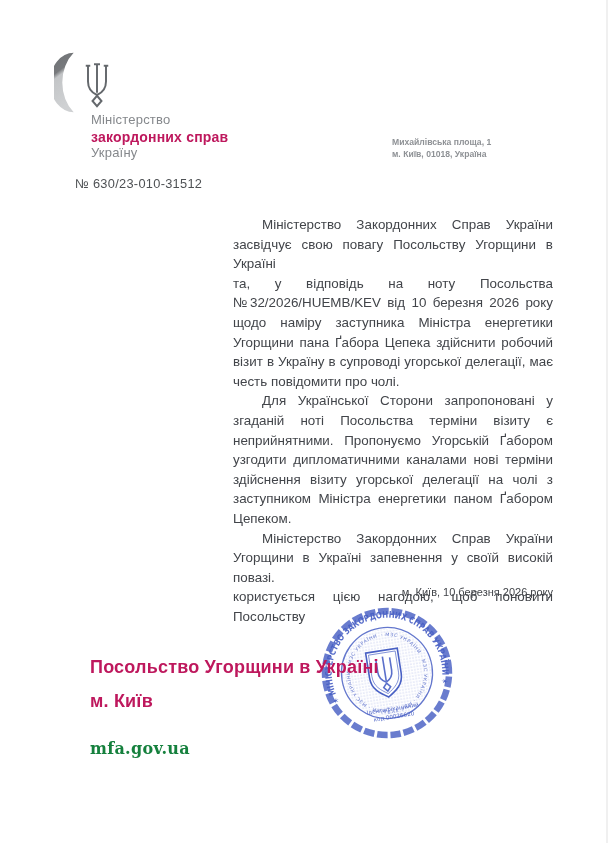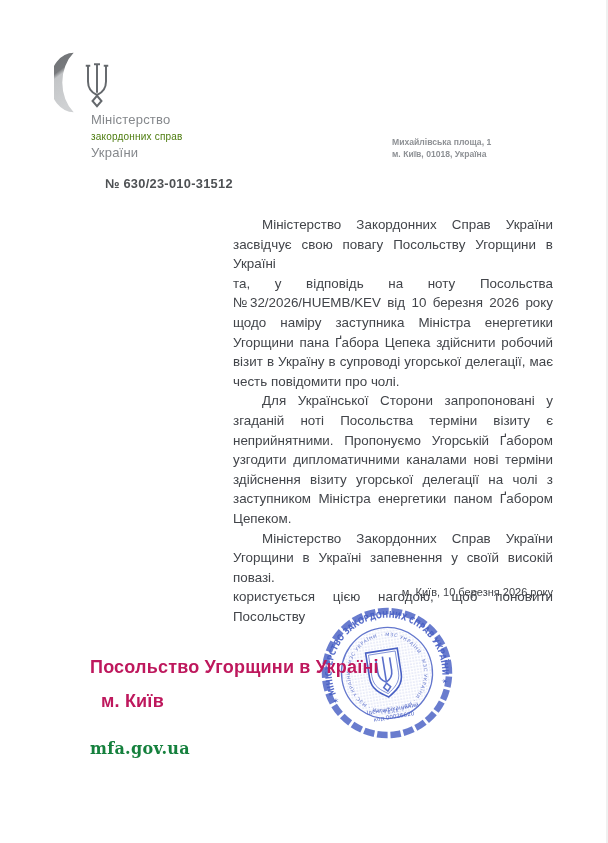--- a/index.html
+++ b/index.html
@@ -5,35 +5,35 @@
   html,body{margin:0;padding:0;background:#ececec;}
   .page{
     position:relative;width:608px;height:843px;background:#ffffff;
     overflow:hidden;font-family:"Liberation Sans",sans-serif;
     box-shadow:inset -2px 0 0 #f0f0f0;
   }
   
   .crescent{position:absolute;left:54px;top:52px;width:21px;height:61px;}
   .trident-logo{position:absolute;left:82px;top:62px;width:30px;height:48px;}
   .ministry{position:absolute;left:91px;top:112px;font-size:13px;line-height:16.5px;color:#85888c;letter-spacing:.2px;}
-  .ministry .m-bold{font-weight:normal;color:#4d7c0f;font-size:10px;}
-  .doc-number{position:absolute;left:105px;top:176px;font-size:12.8px;color:#4e5154;letter-spacing:.3px;font-weight:bold;}
+  .ministry .m-bold{font-weight:bold;color:#be185d;font-size:14px;}
+  .doc-number{position:absolute;left:75px;top:176px;font-size:12.8px;color:#4e5154;letter-spacing:.3px;}
   .hq{position:absolute;left:392px;top:136px;font-size:8.6px;line-height:12px;color:#8e9195;font-weight:bold;}
   
   .body-text{position:absolute;left:233px;top:215px;width:320px;font-size:13.4px;line-height:19.6px;color:#42454a;}
   .line{text-align:justify;text-align-last:justify;}
   .line.last{text-align-last:left;}
   .line.indent{padding-left:29px;}
   .dateline{position:absolute;left:233px;top:586px;width:320px;text-align:right;font-size:11px;color:#42454a;}
   
   .stamp{position:absolute;left:317px;top:603px;width:140px;height:140px;opacity:.93;}
   .stamp text{font-family:"DejaVu Sans",sans-serif;}
   
   .addressee{position:absolute;left:90px;top:657px;font-size:18px;font-weight:bold;color:#be185d;letter-spacing:.2px;}
-  .addressee .a2{margin-top:13px;margin-left:11px;}
+  .addressee .a2{margin-top:13px;}
   .website{position:absolute;left:90px;top:739px;font-family:"DejaVu Serif","Liberation Serif",serif;font-weight:bold;font-size:16px;color:#15803d;letter-spacing:.3px;}
 </style>
 </head>
 <body>
 
 <div class="page">
 
   <svg class="crescent" viewBox="0 0 32 74" preserveAspectRatio="none">
     <defs>
       <linearGradient id="cres" x1="0" y1="0" x2="0.3" y2="1">
@@ -54,21 +54,21 @@
       <path d="M30,5 V26 C30,36 25,41 18,44"></path>
       <path d="M3,5 H9"></path>
       <path d="M27,5 H33"></path>
       <path d="M18,45 L24,52 L18,59 L12,52 Z"></path>
     </g>
   </svg>
 
   <div class="ministry">
     <div>Міністерство</div>
     <div class="m-bold">закордонних справ</div>
-    <div>України</div>
+    <div>Україну</div>
   </div>
 
   <div class="doc-number">№ 630/23-010-31512</div>
 
   <div class="hq">
     <div>Михайлівська площа, 1</div>
     <div>м. Київ, 01018, Україна</div>
   </div>
 
   <div class="body-text">

